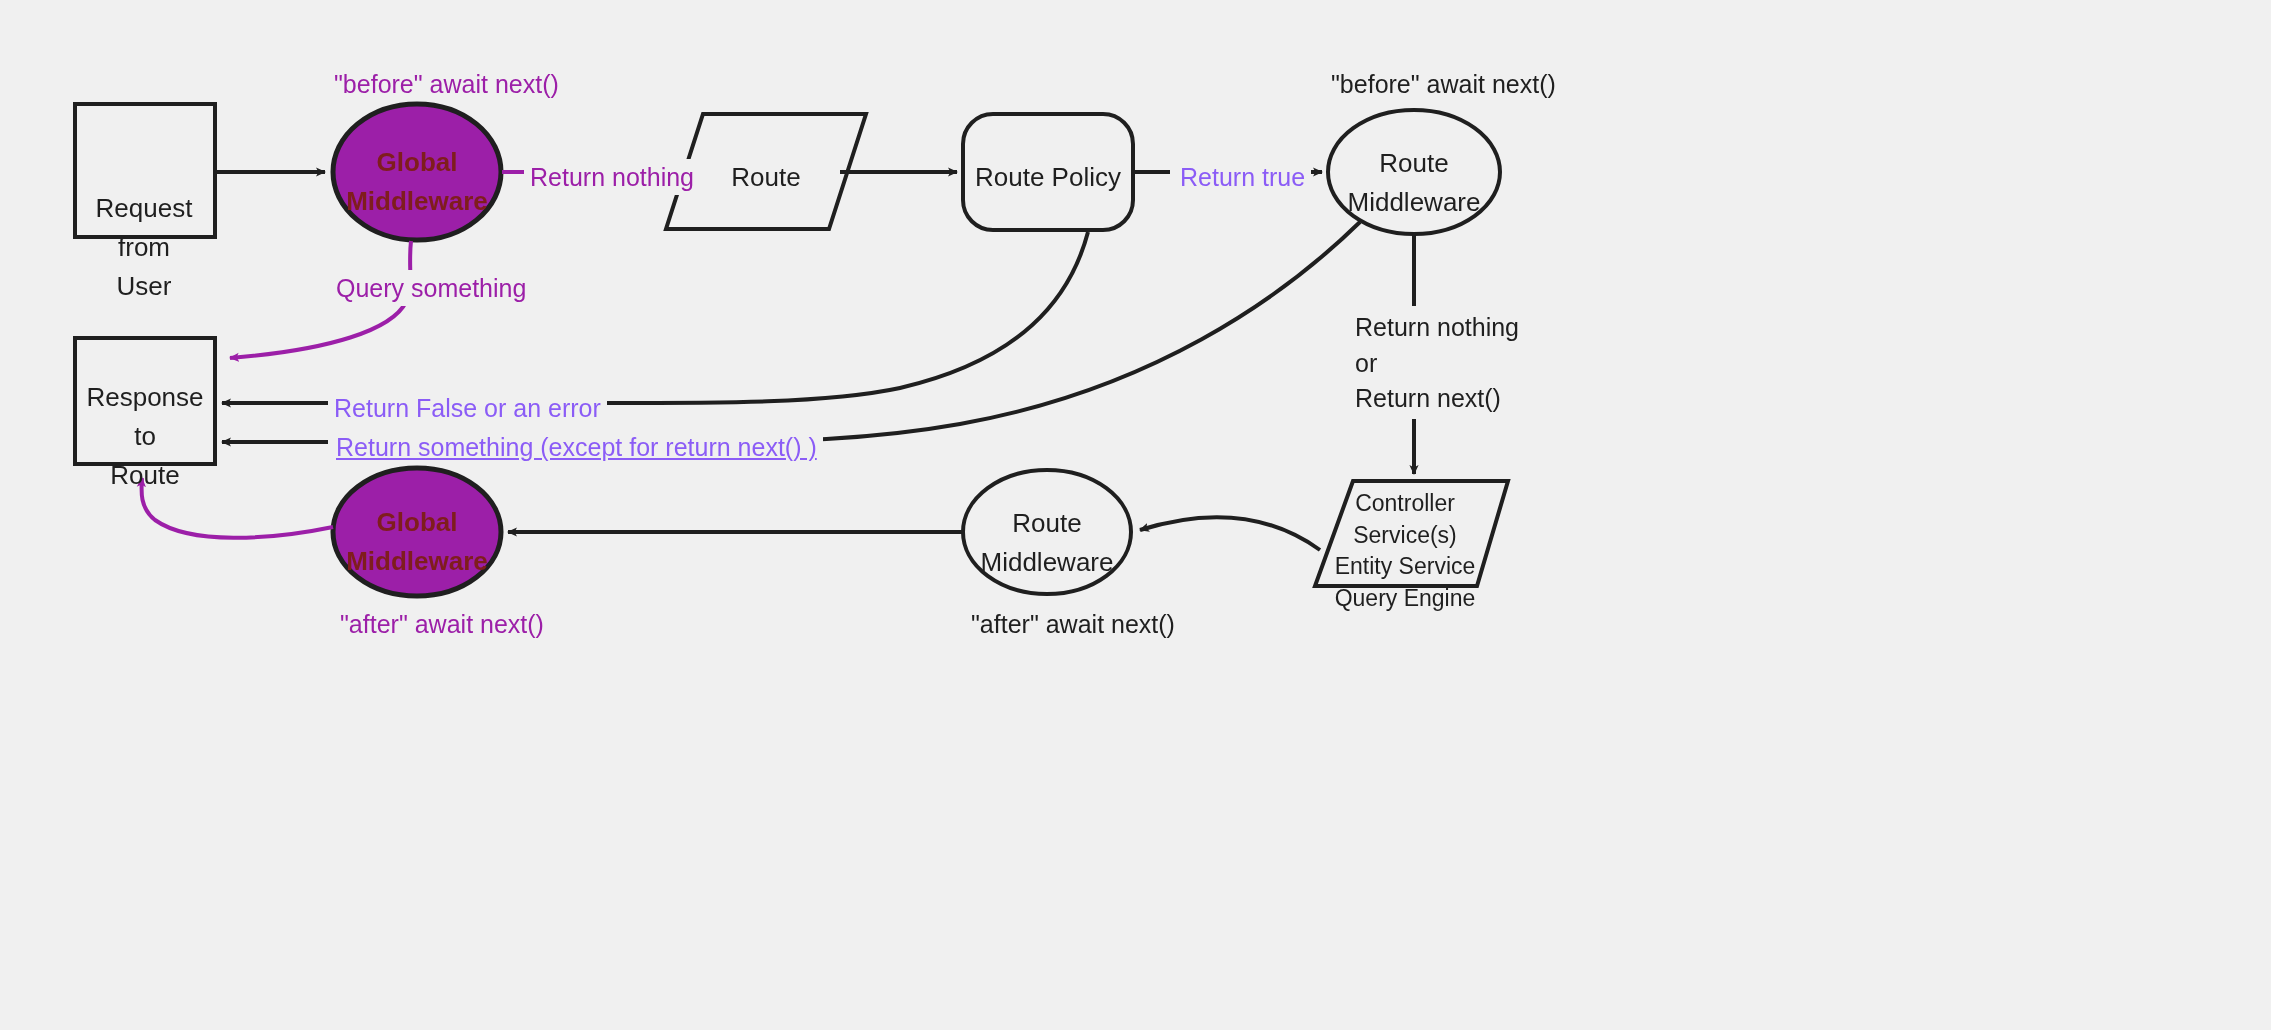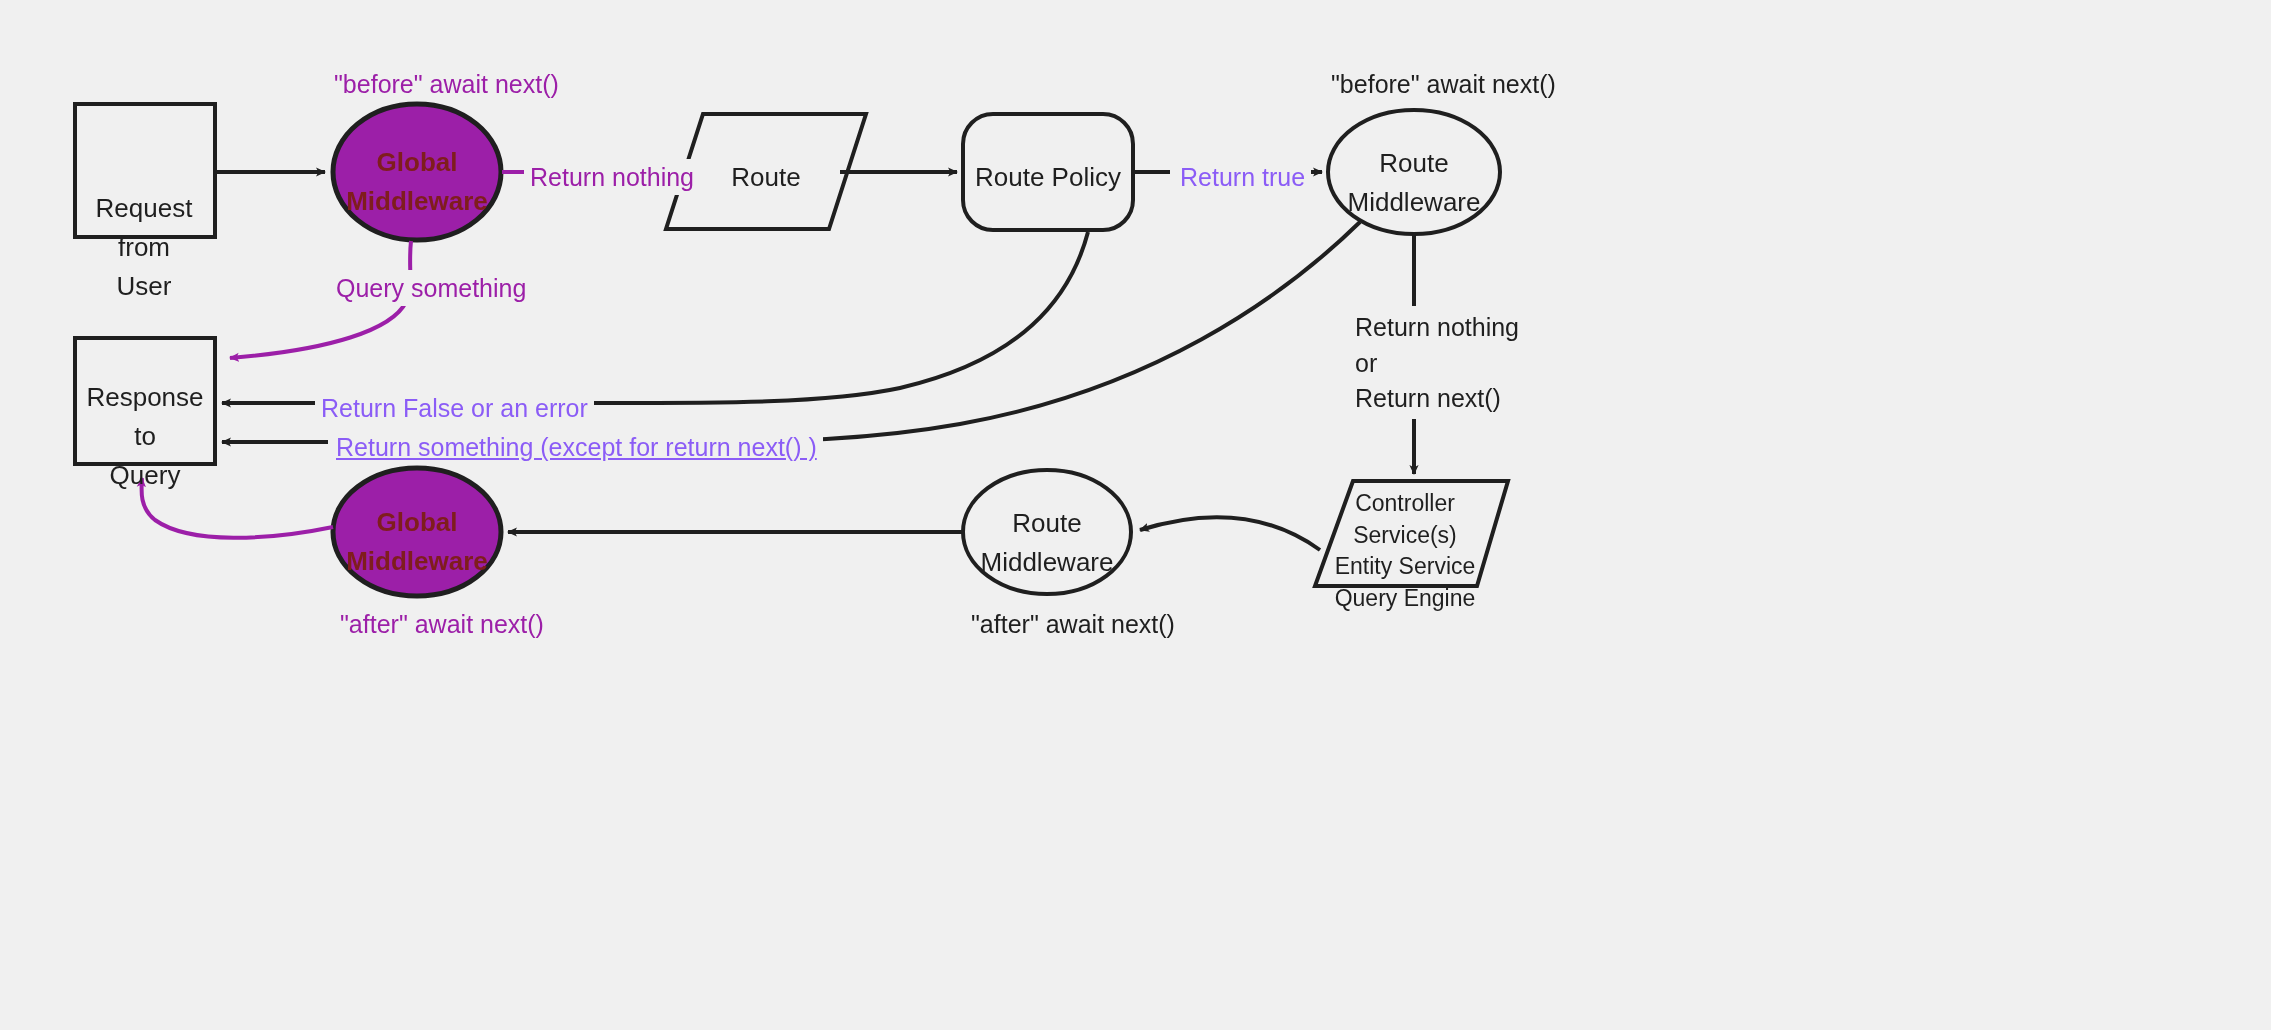--- a/index.html
+++ b/index.html
@@ -140,21 +140,21 @@
 Middleware</div>
 
   <div class="node-label dark-text" style="left:686px; top:158px; width:160px;">Route</div>
 
   <div class="node-label dark-text" style="left:963px; top:158px; width:170px;">Route Policy</div>
 
   <div class="node-label dark-text" style="left:1328px; top:144px; width:172px;">Route
 Middleware</div>
 
   <div class="node-label dark-text" style="left:75px; top:378px; width:140px;">Response to
-Query</div>
+Route</div>
 
   <div class="node-label white-bold" style="left:333px; top:503px; width:168px;">Global
 Middleware</div>
 
   <div class="node-label dark-text" style="left:961px; top:504px; width:172px;">Route
 Middleware</div>
 
   <div class="node-label dark-text" style="left:1320px; top:488px; width:170px; font-size:23px; line-height:1.38;">Controller
 Service(s)
 Entity Service
@@ -167,21 +167,21 @@
   <div class="ann-label purple" style="left:340px; top:610px;">"after" await next()</div>
 
   <div class="ann-label" style="left:971px; top:610px;">"after" await next()</div>
 
   <div class="edge-label purple" style="left:524px; top:159px;">Return nothing</div>
 
   <div class="edge-label purple" style="left:330px; top:270px;">Query something</div>
 
   <div class="edge-label" style="left:1174px; top:159px;">Return true</div>
 
-  <div class="edge-label" style="left:315px; top:390px;">Return False or an error</div>
+  <div class="edge-label" style="left:328px; top:390px;">Return False or an error</div>
 
   <div class="edge-label" style="left:330px; top:429px;text-decoration:underline;">Return something (except for return next() )</div>
 
   <div class="multi" style="left:1349px; top:308px;">Return nothing
 or
 Return next()</div>
 
 </div>
 
 </body></html>

